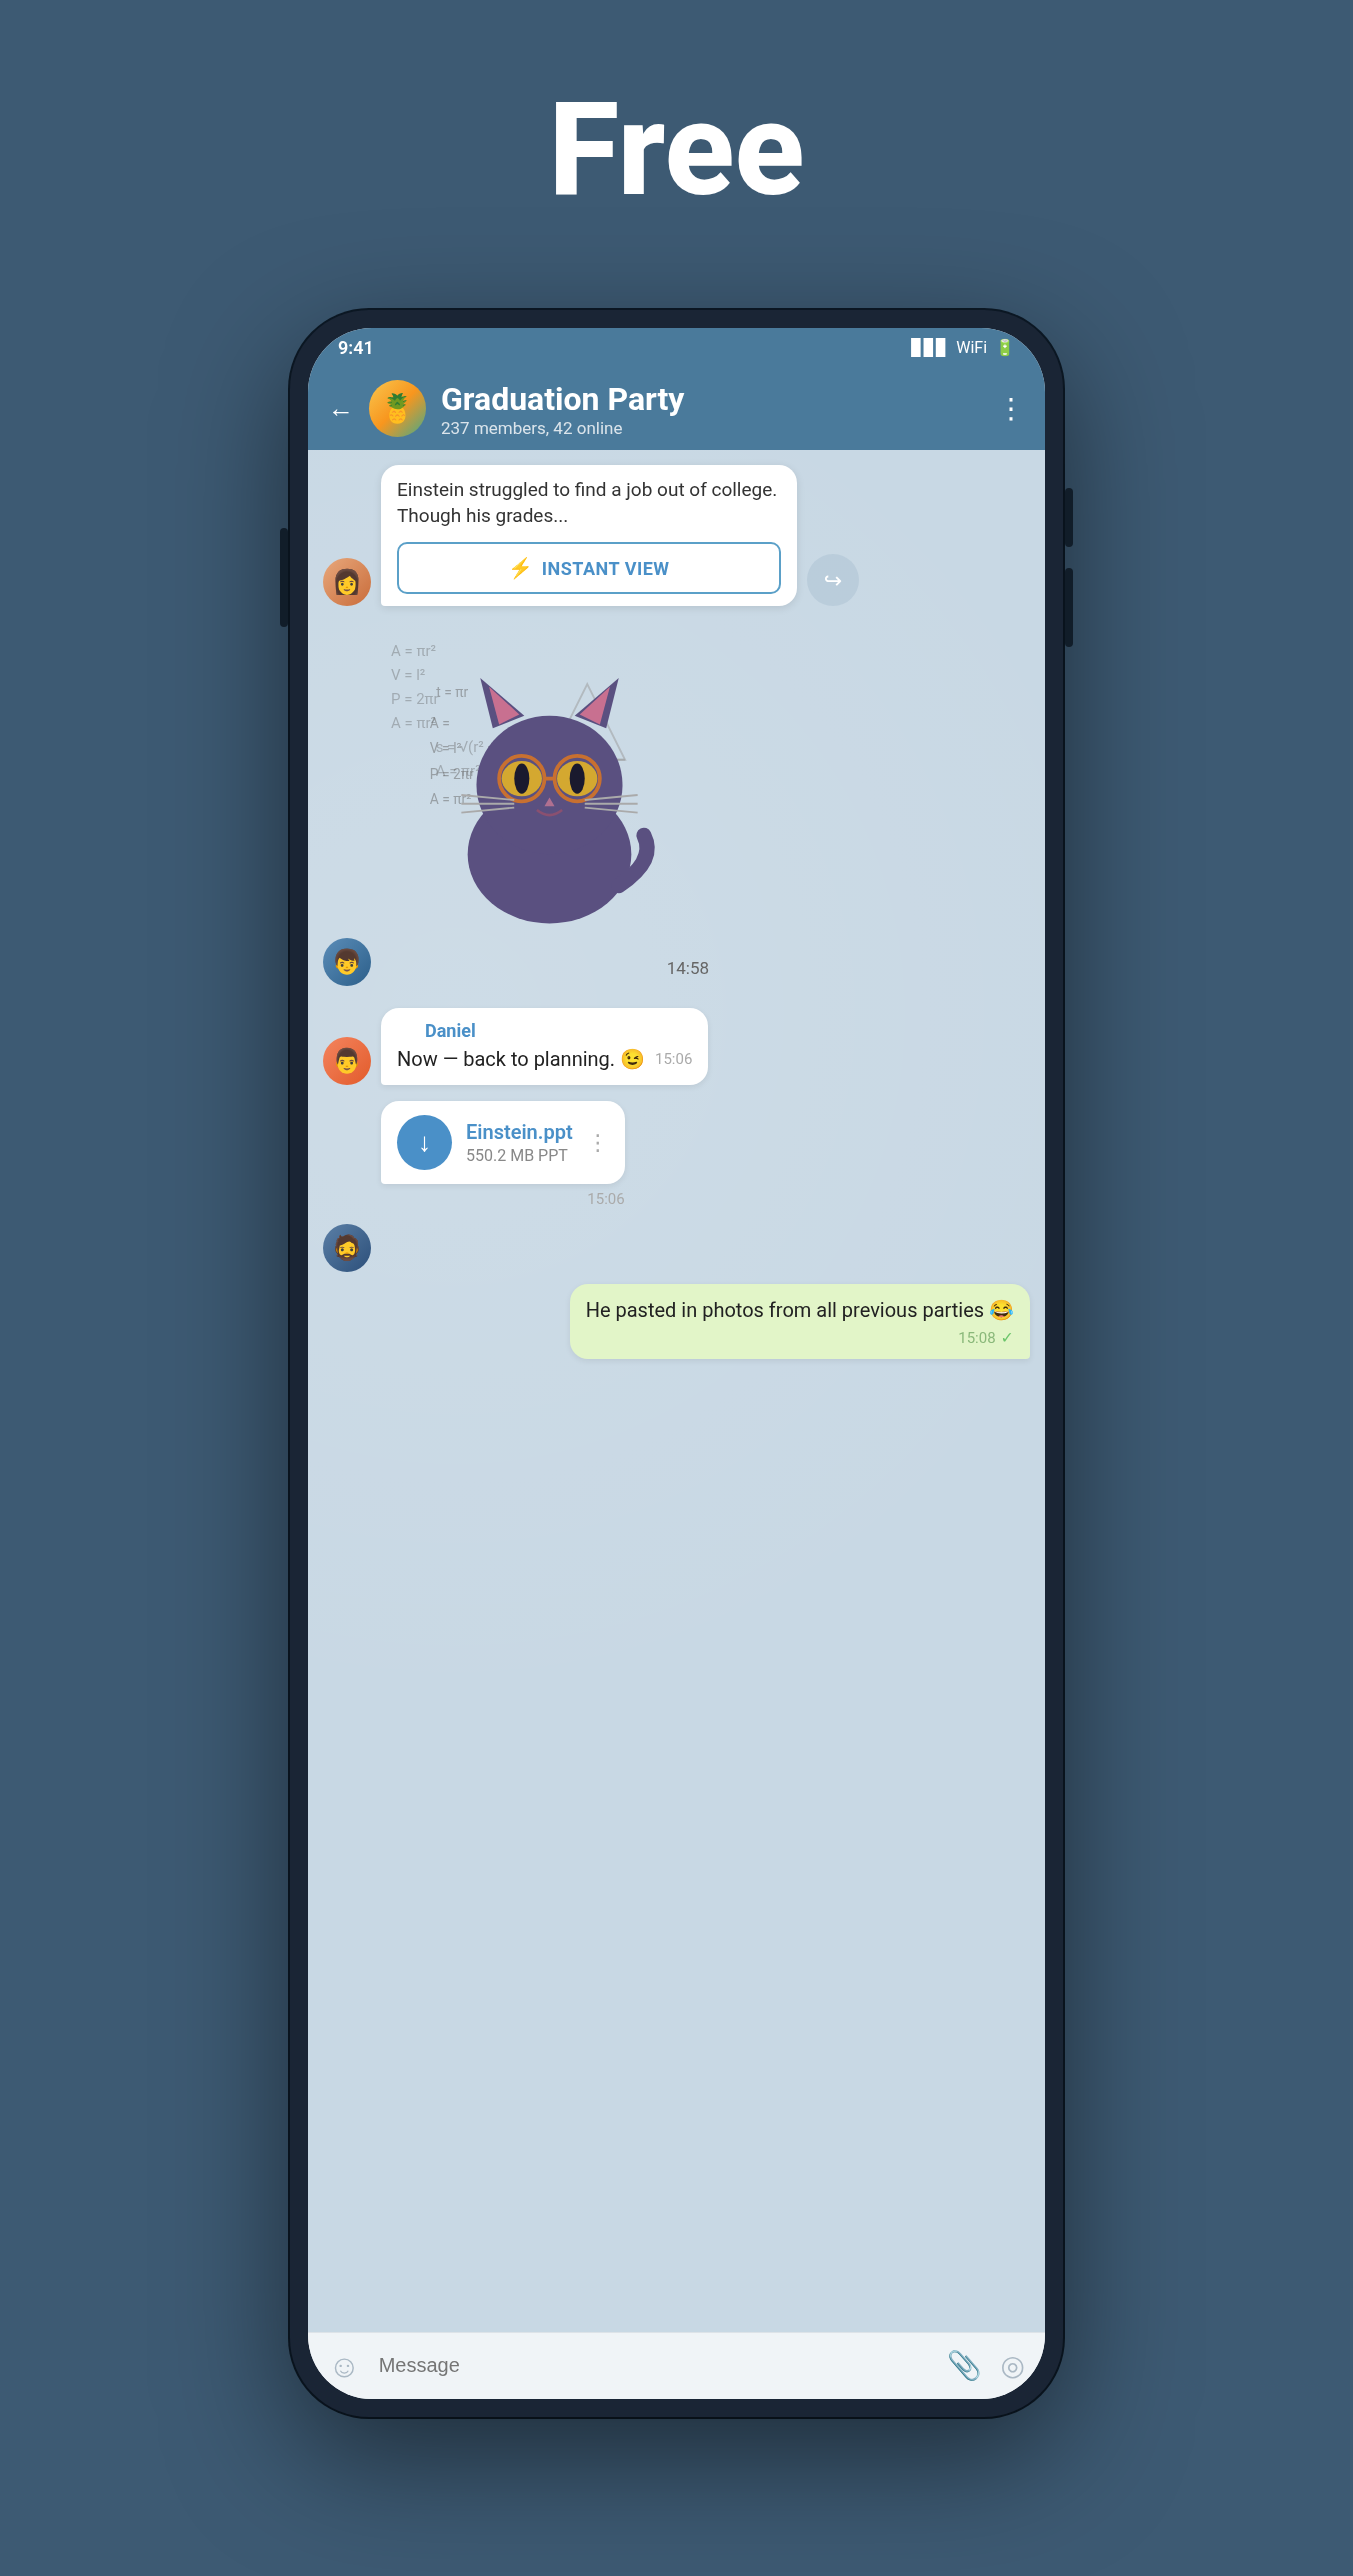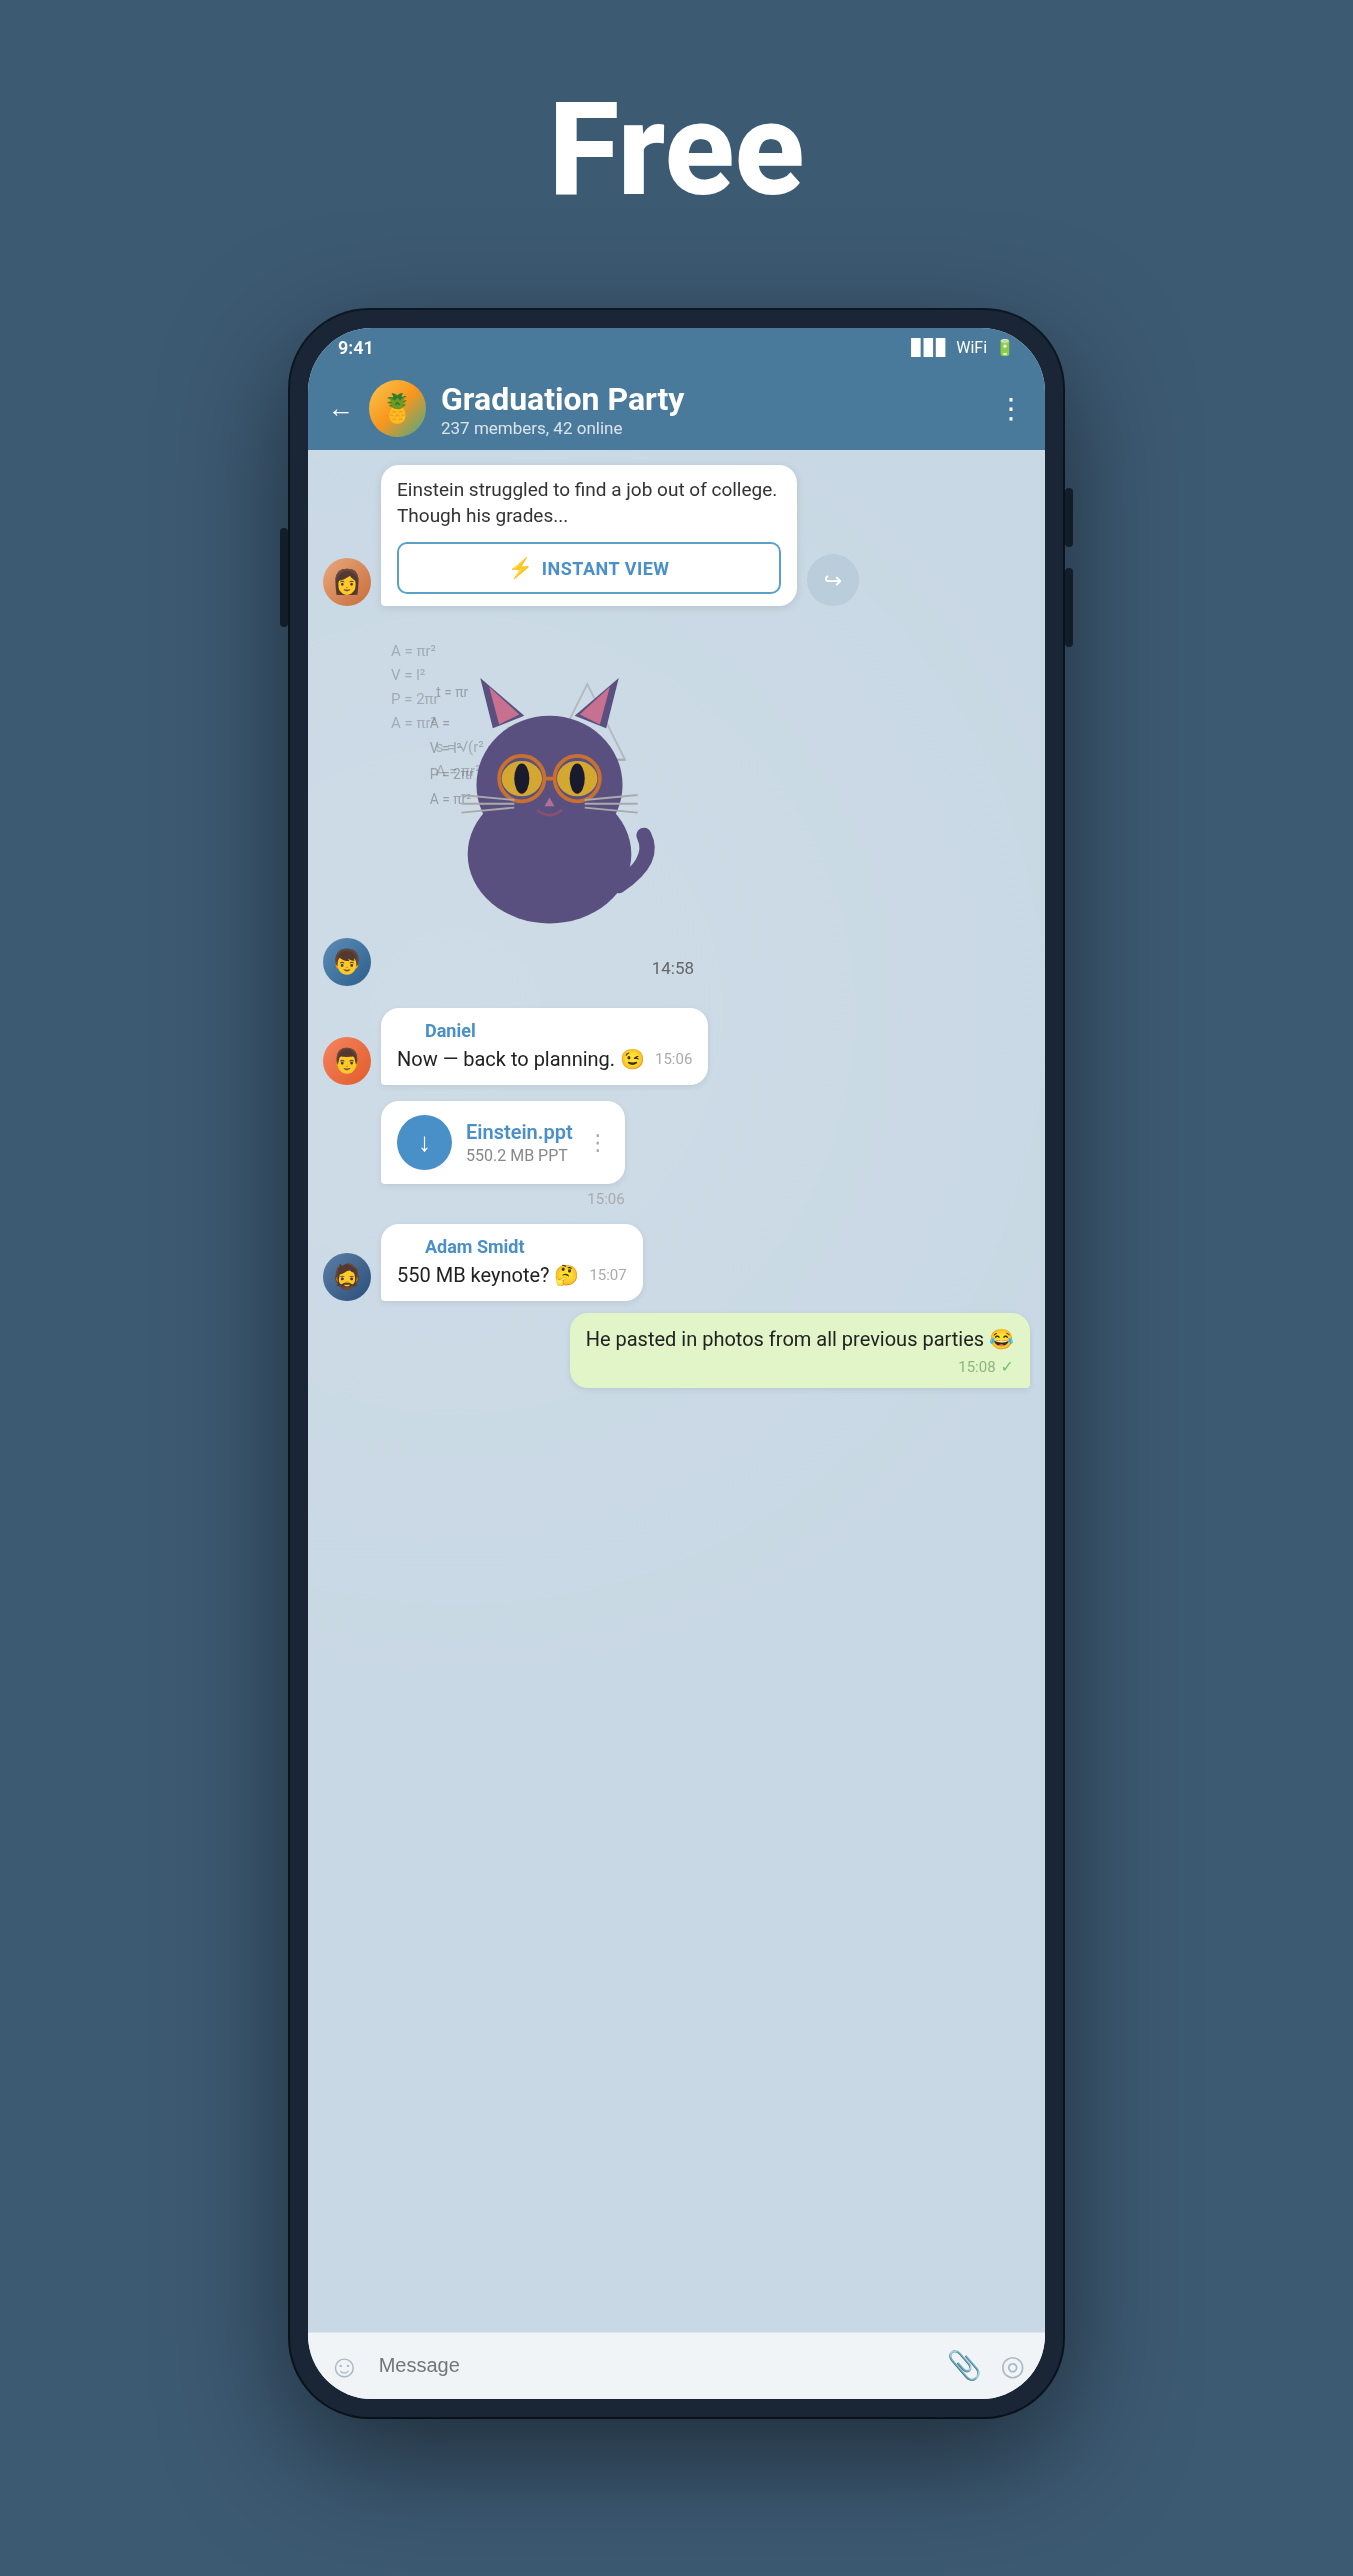--- a/index.html
+++ b/index.html
@@ -237,21 +237,21 @@
     .sticker-cat-svg {
       width: 277px;
       height: 277px;
       position: absolute;
       top: 30px;
       left: 30px;
     }
     .sticker-time {
       position: absolute;
       bottom: 8px;
-      right: 24px;
+      right: 9px;
       color: #666;
       font-size: 17px;
       margin-left: 13px;
     }
 
     
     .msg-row {
       display: flex;
       align-items: flex-end;
       gap: 10px;
@@ -587,27 +587,20 @@
               <div class="file-menu">⋮</div>
             </div>
             <div class="file-time">15:06</div>
           </div>
         </div>
 
         <div class="msg-row">
           <div class="msg-avatar">
             <div class="avatar-blue-hat">🧔</div>
           </div>
-          <div class="msg-bubble">
-            <div class="msg-sender">Adam Smidt</div>
-            <div class="msg-text">
-              550 MB keynote? 🤔
-              <span class="msg-meta">15:07</span>
-            </div>
-          </div>
         </div>
 
         <div style="display:flex;justify-content:flex-end;">
           <div class="outgoing-msg">
             <div class="outgoing-text">
               He pasted in photos from all previous parties 😂
             </div>
             <div class="outgoing-footer">
               <span class="outgoing-time">15:08</span>
               <span class="outgoing-check">✓</span>

